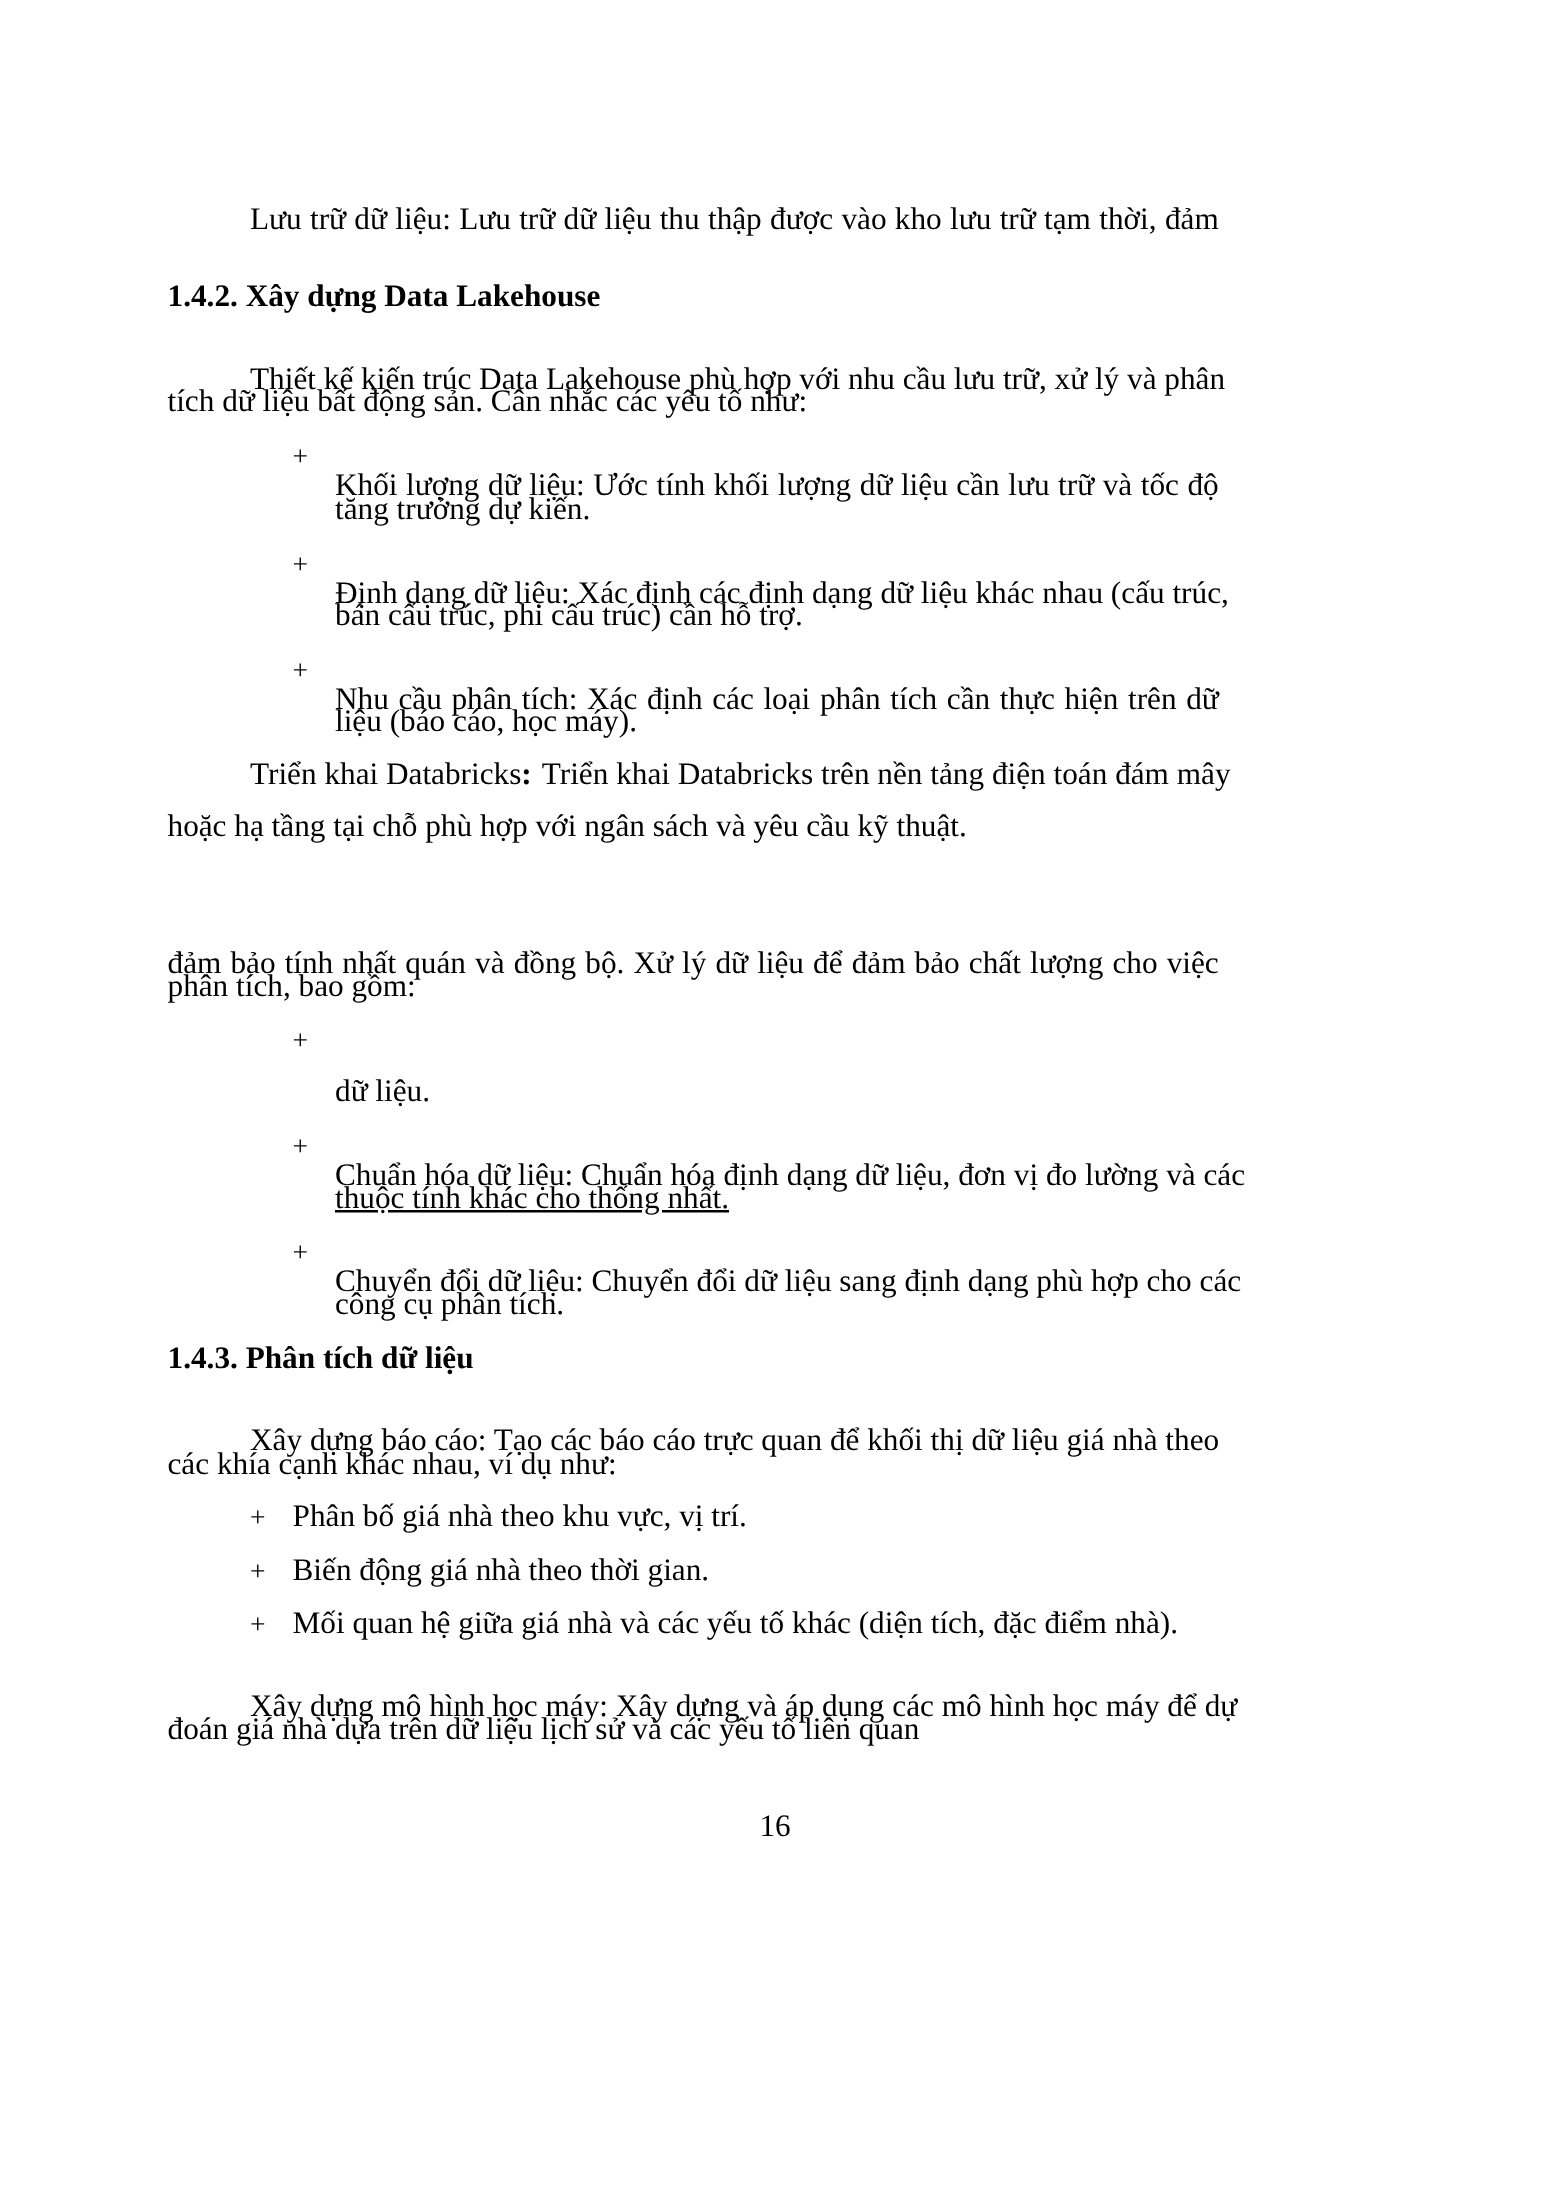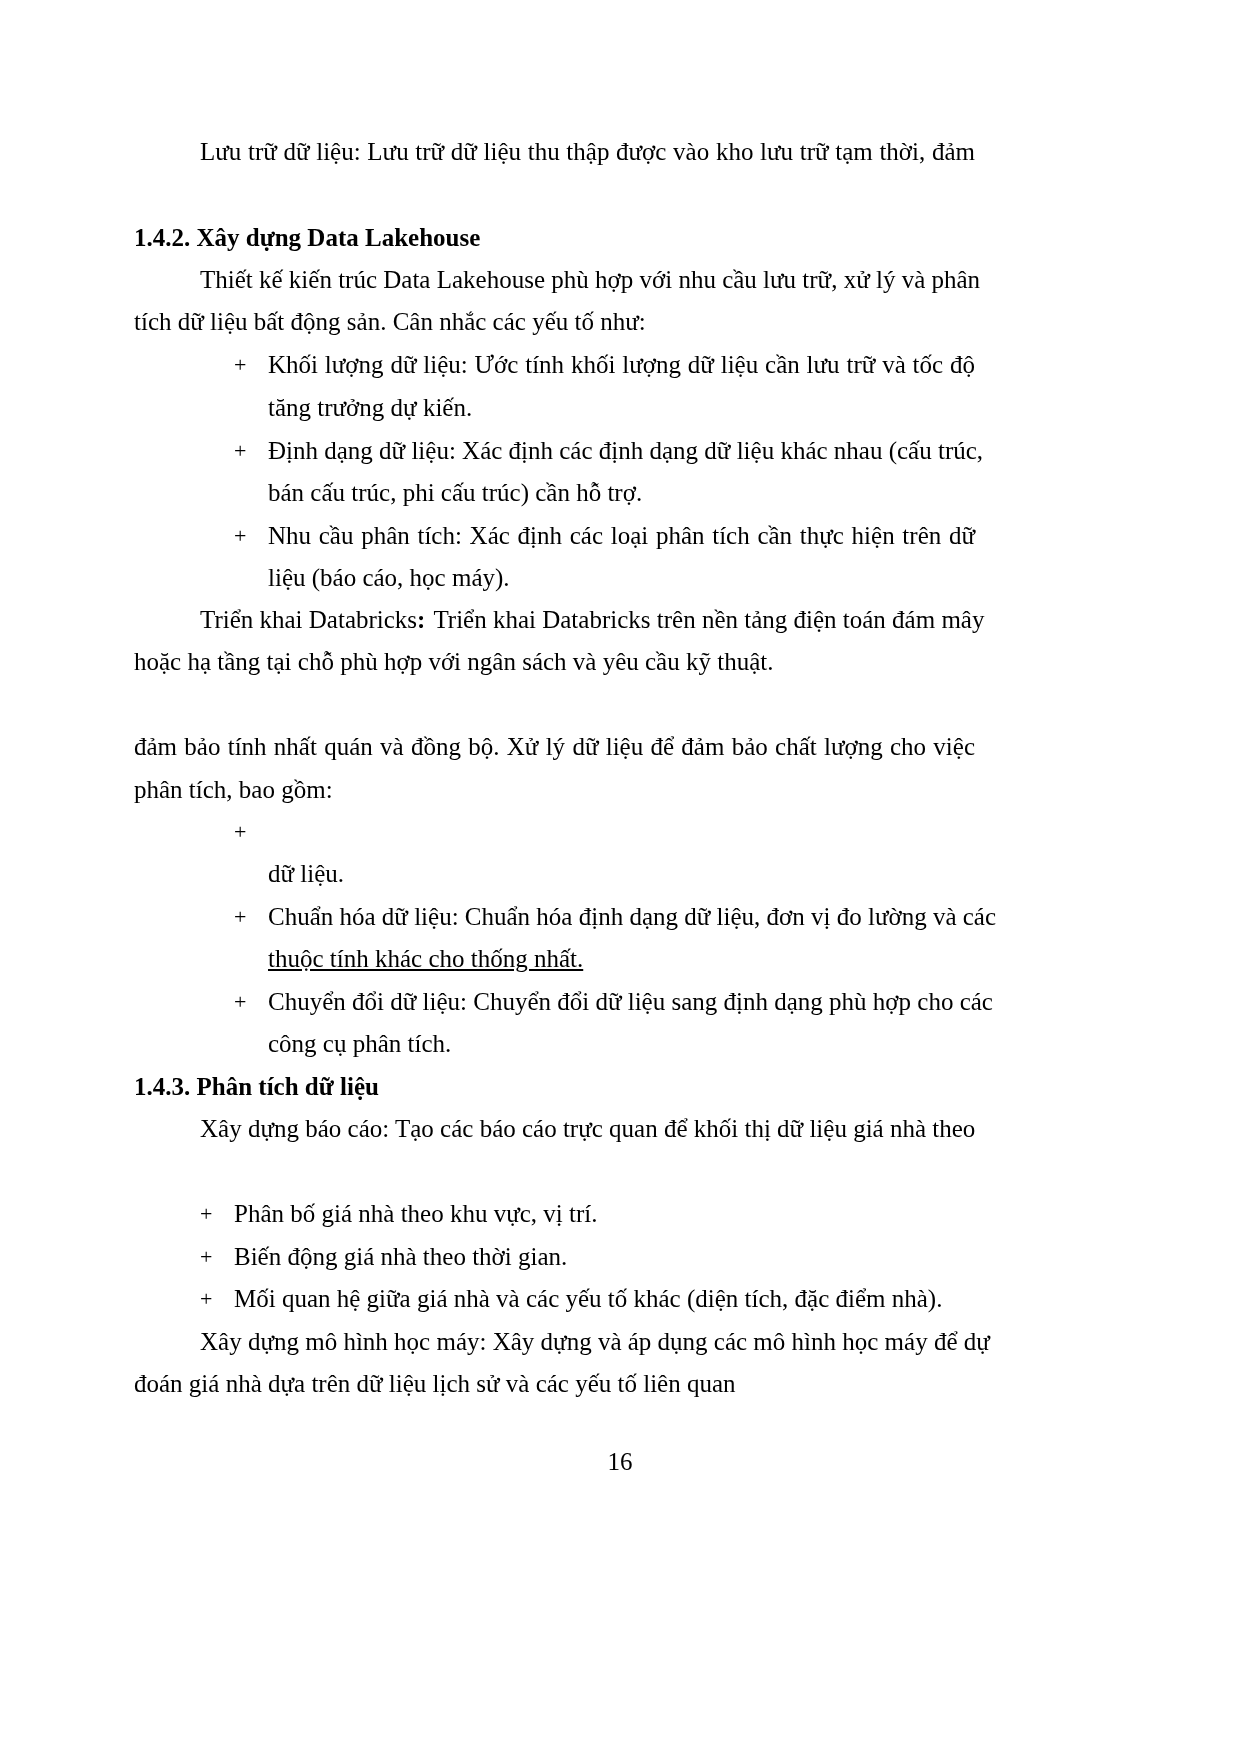--- a/index.html
+++ b/index.html
@@ -3,21 +3,21 @@
 <meta charset="utf-8">
 <style>
   html, body { margin: 0; padding: 0; background: #ffffff; }
   body { width: 1240px; height: 1754px; position: relative; overflow: hidden; }
   .page {
     position: absolute; left: 0; top: 0; width: 1240px; height: 1754px;
     font-family: "Liberation Serif", "DejaVu Serif", serif;
     color: #000; font-size: 25px;
   }
   .line { position: absolute; white-space: nowrap; line-height: 30px; }
-  .just { text-align: justify; text-align-last: justify; }
+  .just { text-align: justify; text-align-last: justify; margin-top: 24px; }
   .heading { font-weight: bold; }
   .bullet-mark { position: absolute; white-space: nowrap; line-height: 30px; font-size: 22px; }
   .page-number { position: absolute; left: 0; width: 1240px; text-align: center; line-height: 30px; }
   b { font-weight: bold; }
 </style>
 </head>
 <body>
 
 <div class="page">
 
@@ -56,20 +56,21 @@
   <div class="line just" style="left:268px; top:902px; width:707px;">Chuẩn hóa dữ liệu: Chuẩn hóa định dạng dữ liệu, đơn vị đo lường và các</div>
   <div class="line" style="left:268px; top:944px;text-decoration:underline;">thuộc tính khác cho thống nhất.</div>
 
   <div class="bullet-mark" style="left:234px; top:987px;">+</div>
   <div class="line just" style="left:268px; top:987px; width:707px;">Chuyển đổi dữ liệu: Chuyển đổi dữ liệu sang định dạng phù hợp cho các</div>
   <div class="line" style="left:268px; top:1029px;">công cụ phân tích.</div>
 
   <div class="line heading" style="left:134px; top:1072px;">1.4.3. Phân tích dữ liệu</div>
 
   <div class="line just" style="left:200px; top:1114px; width:775px;">Xây dựng báo cáo: Tạo các báo cáo trực quan để khối thị dữ liệu giá nhà theo</div>
+  <div class="line" style="left:134px; top:1157px;">các khía cạnh khác nhau, ví dụ như:</div>
 
   <div class="bullet-mark" style="left:200px; top:1199px;">+</div>
   <div class="line" style="left:234px; top:1199px;">Phân bố giá nhà theo khu vực, vị trí.</div>
 
   <div class="bullet-mark" style="left:200px; top:1242px;">+</div>
   <div class="line" style="left:234px; top:1242px;">Biến động giá nhà theo thời gian.</div>
 
   <div class="bullet-mark" style="left:200px; top:1284px;">+</div>
   <div class="line just" style="left:200px; top:1327px; width:775px;">Xây dựng mô hình học máy: Xây dựng và áp dụng các mô hình học máy để dự</div>
 

